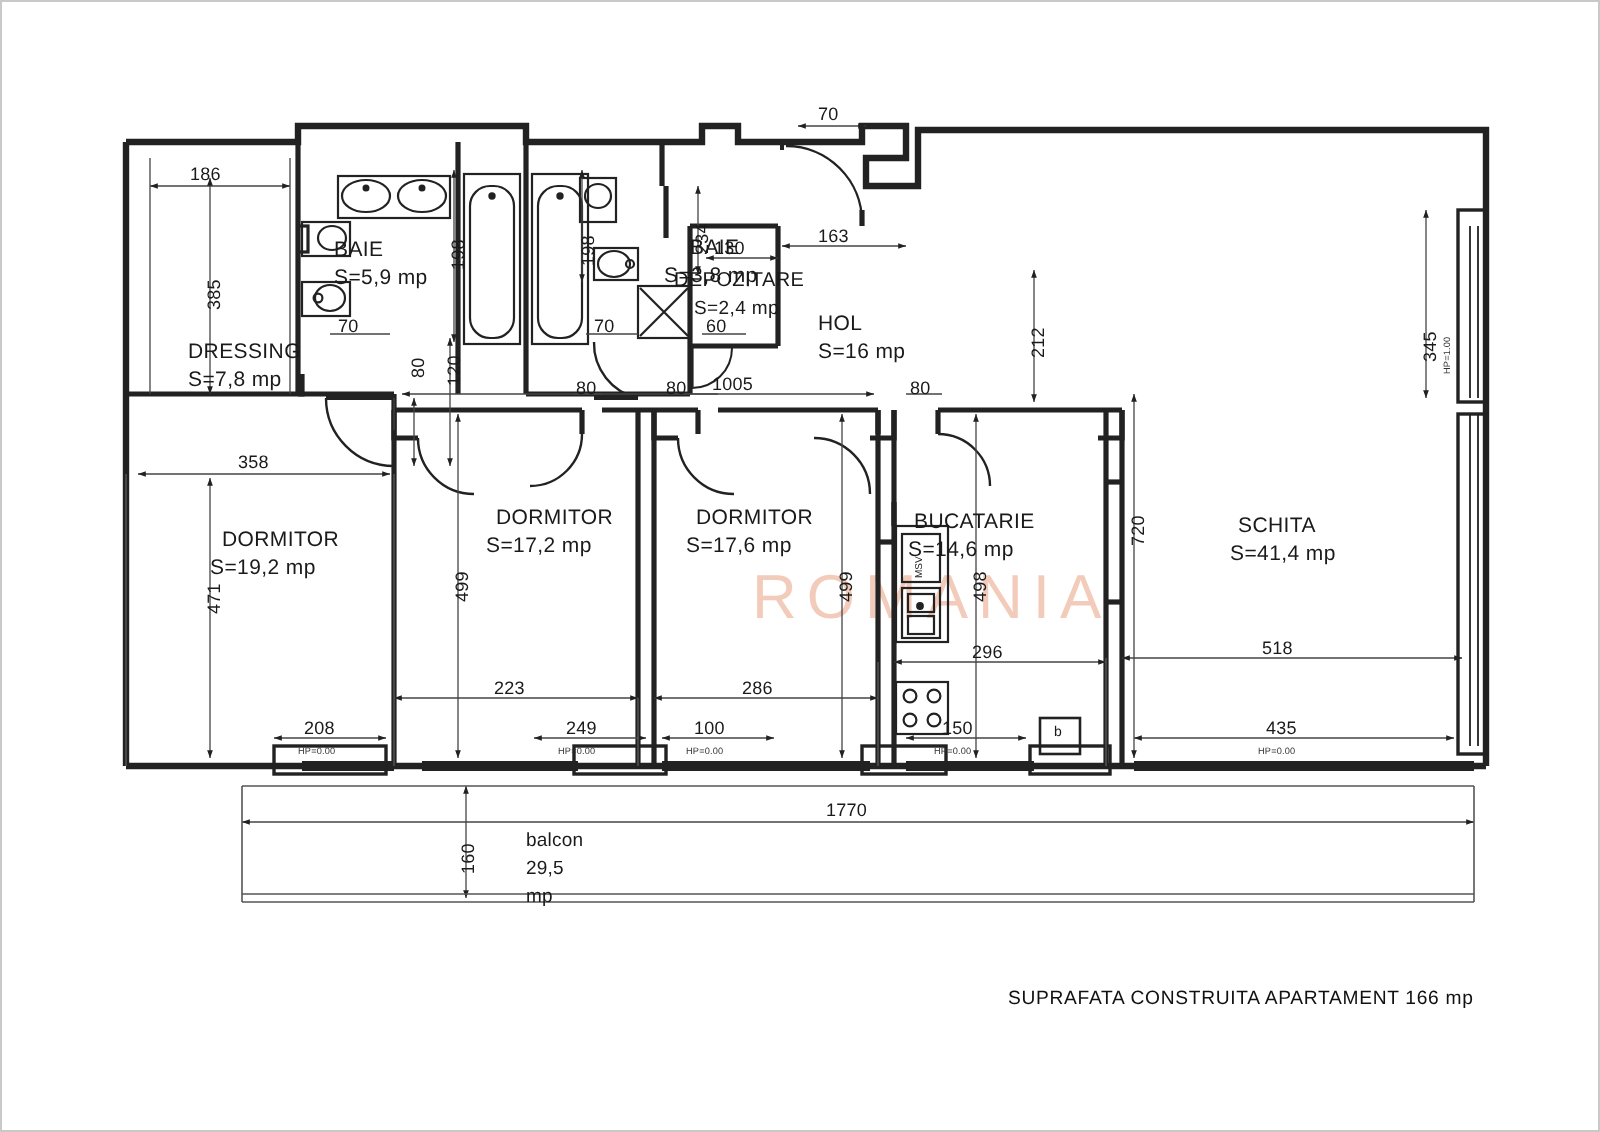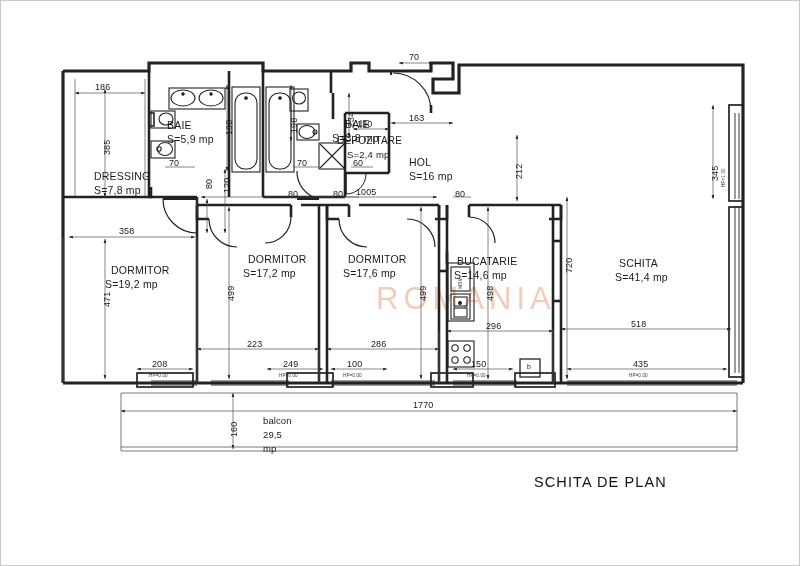--- a/index.html
+++ b/index.html
@@ -389,15 +389,15 @@
   <div class="txt dim" style="left:352px;top:157px">60</div>
 
   <div class="txt dim" style="left:408px;top:51px">70</div>
   <div class="txt dim" style="left:408px;top:112px">163</div>
 
   <div class="txt dim" style="left:412px;top:399px">1770</div>
 
   <div class="txt vert" style="left:456px;top:288px;font-size:5px;transform:rotate(-90deg)">MSV</div>
   <div class="txt" style="left:526px;top:362px;font-size:7px">b</div>
 
-  <div class="txt title-main" style="left:533px;top:473px">SCHITA DE PLAN</div>
+  <div class="txt title-sub" style="left:503px;top:493px">SUPRAFATA CONSTRUITA APARTAMENT 166 mp</div>
 
 </div>
 
 </body></html>

